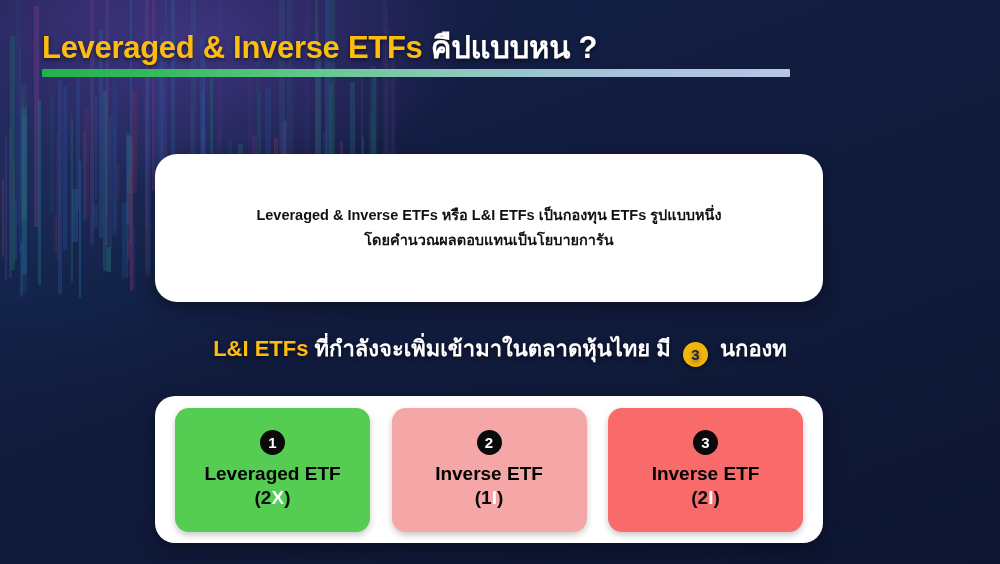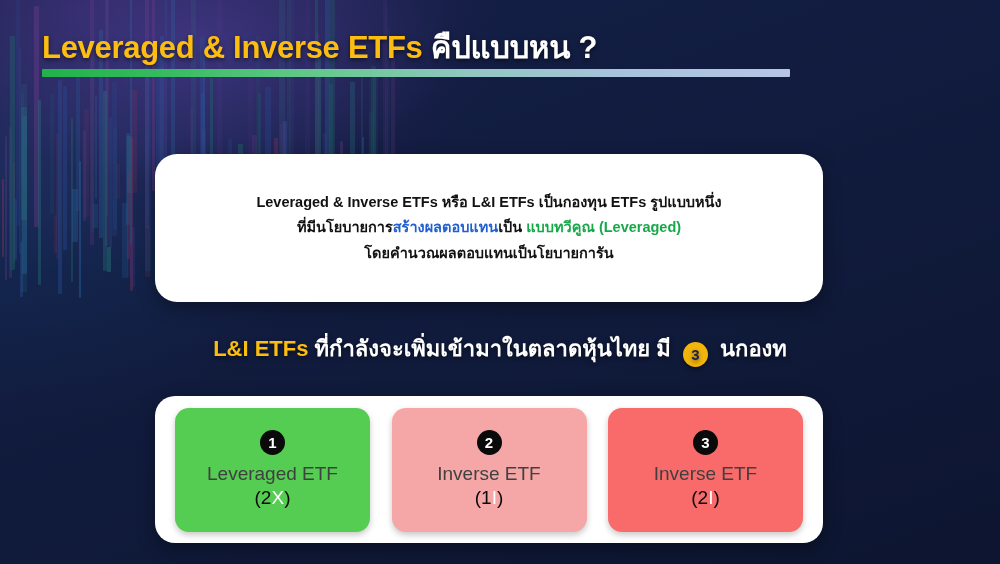--- a/index.html
+++ b/index.html
@@ -101,22 +101,22 @@
     display:flex; flex-direction:column; align-items:center; justify-content:center;
     gap:2px;
     box-shadow:0 3px 6px rgba(0,0,0,.22);
   }
   .type-card .num {
     width:25px; height:25px; border-radius:50%;
     background:#0a0a0a; color:#ffffff;
     display:flex; align-items:center; justify-content:center;
     font-size:15px; font-weight:bold; line-height:1; margin-bottom:6px;
   }
-  .type-card .name { font-size:19px; font-weight:normal; color:#404040; line-height:1.15; }
-  .type-card .sub  { font-size:19px; font-weight:normal; color:#0a0a0a; line-height:1.15; }
+  .type-card .name { font-size:19px; font-weight:bold; color:#000000; line-height:1.15; }
+  .type-card .sub  { font-size:19px; font-weight:bold; color:#0a0a0a; line-height:1.15; }
   .type-card .sub .hl { color:#ffffff; }
 </style>
 </head>
 <body>
 
 <div id="slide">
 
   <div class="glowtop"></div>
   <div class="candles" id="candles">
       <div class="c" style="left: 279.2px; height: 213.9px; bottom: 102.3px; width: 5.6px; background: rgb(47, 143, 138); opacity: 0.21;"></div>
@@ -244,23 +244,20 @@
   <div class="title">
     <span class="gold">Leveraged &amp; Inverse ETFs</span>
     <span class="white">คืปแบบหน ?</span>
   </div>
   <div class="rule"></div>
 
 
 
   <div class="info-card">
     <div class="info-line">Leveraged &amp; Inverse ETFs  หรือ L&amp;I ETFs เป็นกองทุน ETFs รูปแบบหนึ่ง</div>
-    <div class="info-line">
-      <span>ที่มีนโยบายการ</span><span class="blue">สร้างผลตอบแทน</span><span>เป็น</span> <span class="green">แบบทวีคูณ (Leveraged)</span>
-    </div>
     <div class="info-line">โดยคำนวณผลตอบแทนเป็นโยบายการัน</div>
   </div>
 
   <div class="head2">
     <span class="gold">L&amp;I ETFs</span>
     <span class="white">ที่กำลังจะเพิ่มเข้ามาในตลาดหุ้นไทย มี</span>
     <span class="badge3">3</span>
     <span class="white">นกองท</span>
   </div>
 

